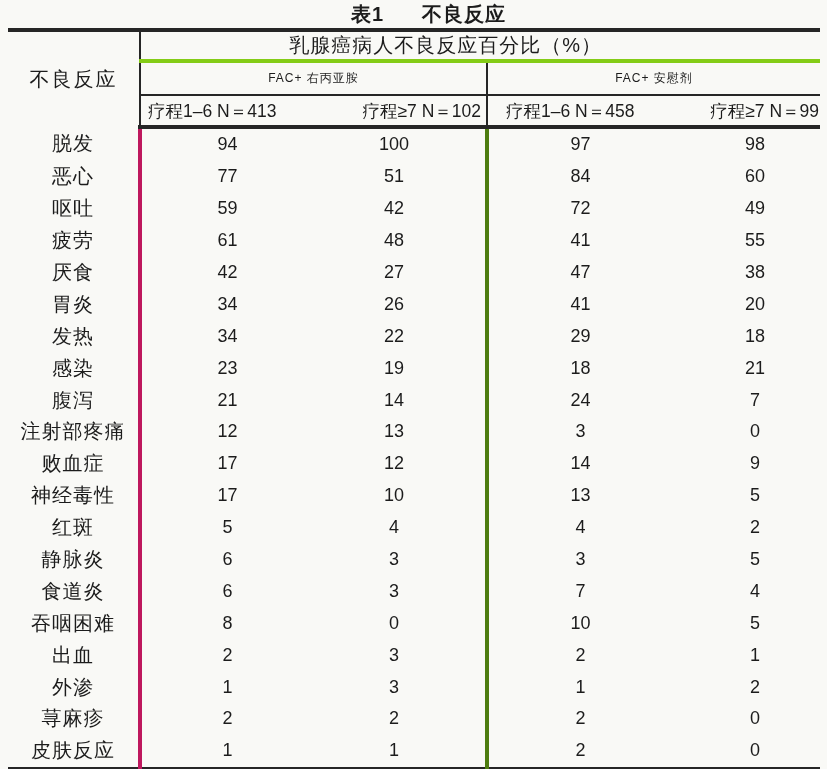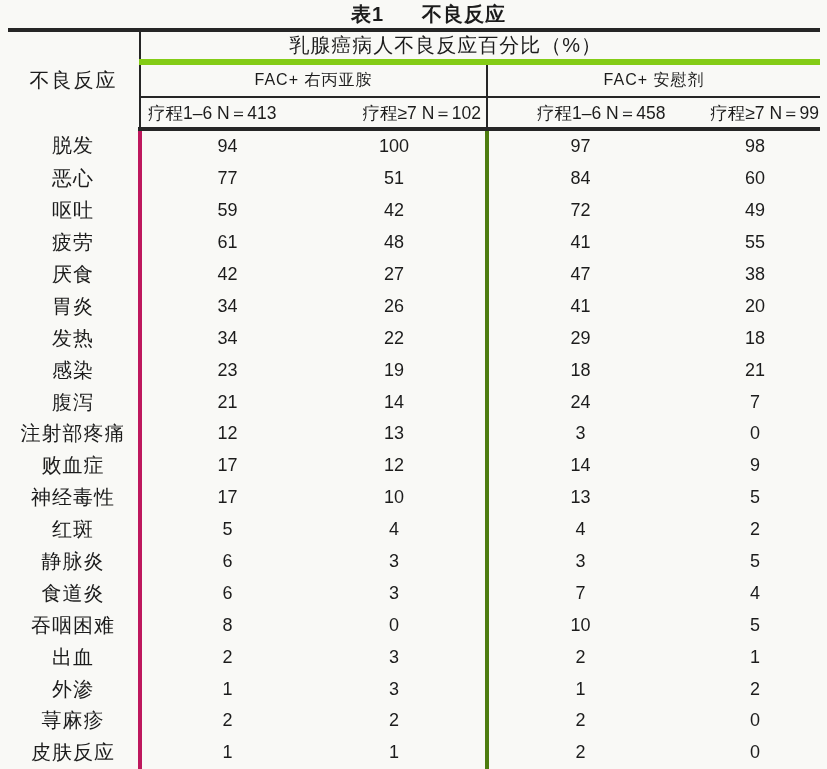--- a/index.html
+++ b/index.html
@@ -53,48 +53,48 @@
   }
   
   th.corner {
     border-right: 2px solid #262626;
     font-size: 20px;
     letter-spacing: 2px;
   }
   
   th.span-h {
     height: 27px;
-    border-bottom: 6px solid #84cc16;
+    border-bottom: 4px solid #84cc16;
     font-size: 20px;
     padding-right: 70px;  
     letter-spacing: 1px;
   }
   
   th.grp {
     height: 31px;
     border-bottom: 2px solid #262626;
-    font-size: 16px;
+    font-size: 12px;
     letter-spacing: 1px;
   }
   th.grp.g1 { border-right: 2px solid #262626; }
   
   th.sub {
     height: 29px;
     border-bottom: 4px solid #262626;
     font-size: 17.5px;
   }
   th.sub.s1 { border-right: 2px solid #262626; }
   .subwrap {
     display: flex;
     justify-content: space-between;
     align-items: center;
     height: 100%;
   }
   th.sub.s1 .subwrap { padding: 0 5px 0 7px; }
-  th.sub.s2 .subwrap { padding: 0 1px 0 18px; margin-left: 31px; }
+  th.sub.s2 .subwrap { padding: 0 1px 0 18px; }
   
   td.rowlabel {
     border-right: 4px solid #be185d;
     font-size: 20px;
     height: 31.9px;
     letter-spacing: 1px;
   }
   td.val {
     font-size: 18px;
     height: 31.9px;

